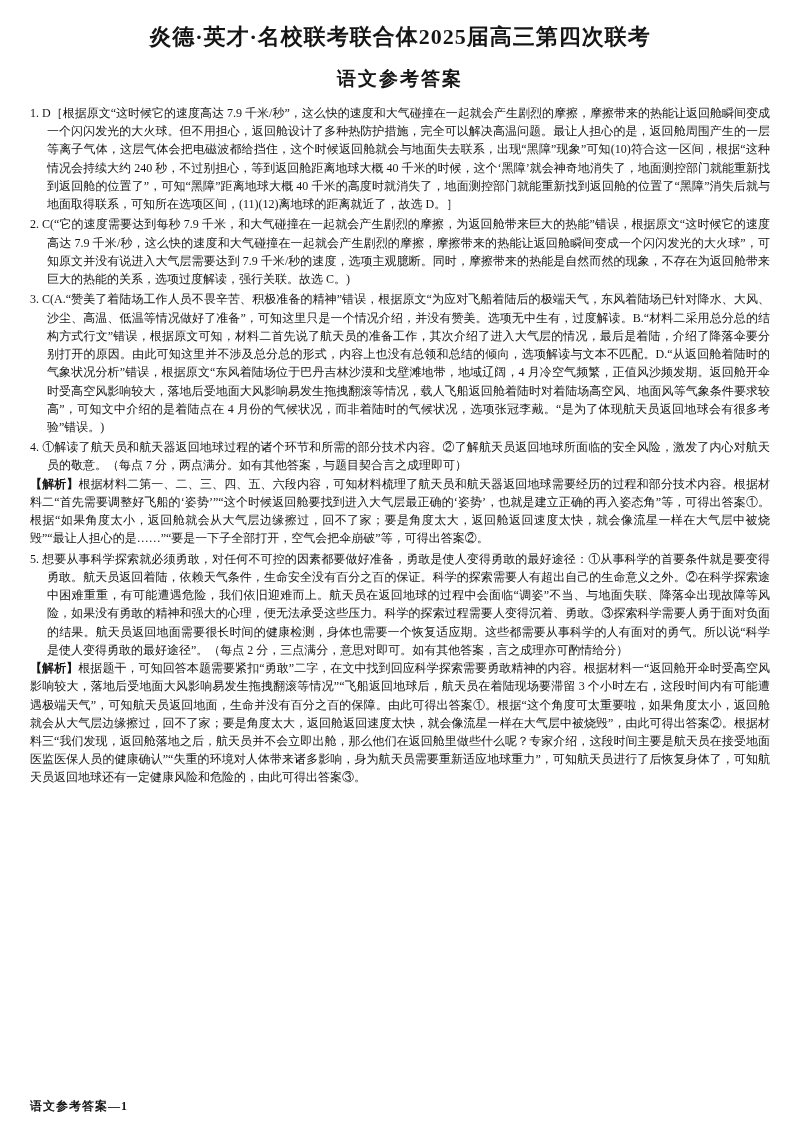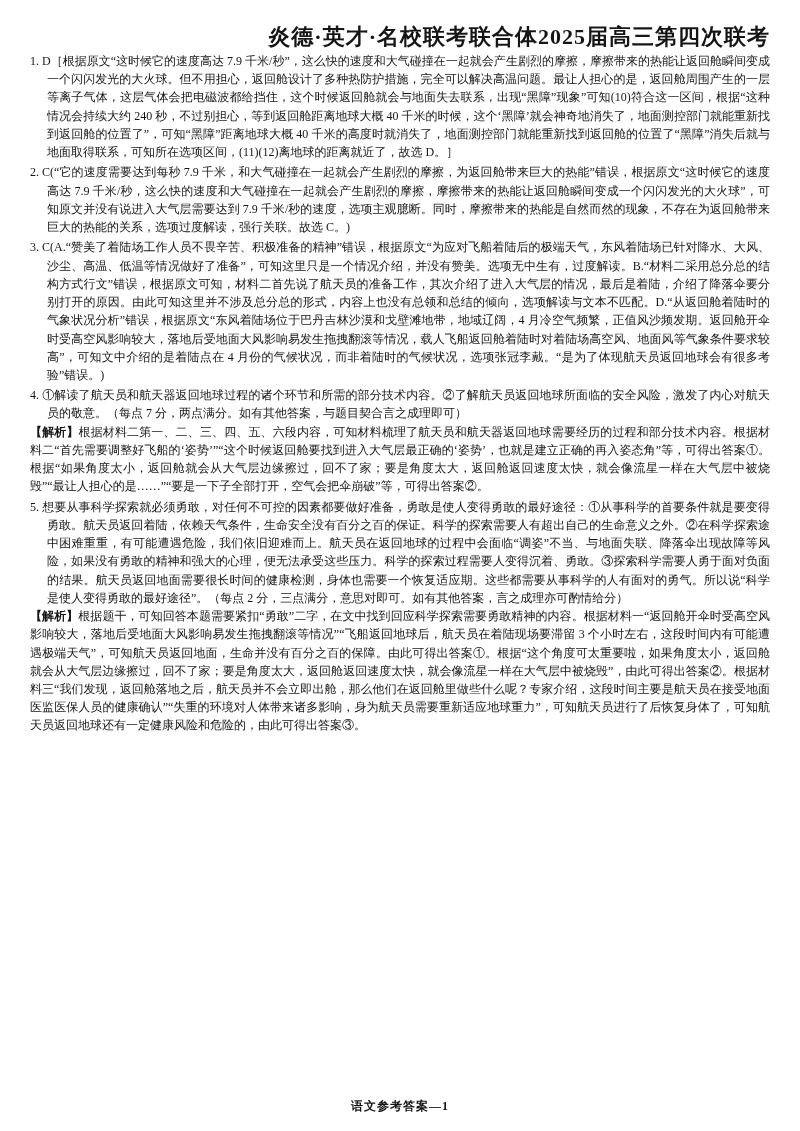--- a/index.html
+++ b/index.html
@@ -14,21 +14,21 @@
     height: 1131px;
     margin: 0 auto;
     background: #ffffff;
     padding: 20px 30px 14px 30px;
     display: flex;
     flex-direction: column;
   }
   .exam-title {
     font-size: 22px;
     font-weight: bold;
-    text-align: right;
+    text-align: center;
     letter-spacing: 1px;
     margin-top: 2px;
   }
   .page-title {
     font-size: 19px;
     font-weight: bold;
     text-align: center;
     letter-spacing: 2px;
     margin: 14px 0 12px 0;
   }
@@ -44,33 +44,34 @@
     text-indent: -17px;
   }
   .num { padding-right: 3px; }
   p.analysis {
     padding-left: 0;
     text-indent: 0;
   }
   .blabel { font-weight: bold; }
   .footer {
     margin-top: auto;
-    text-align: center;
+    text-align: left;
     font-size: 12px;
     font-weight: bold;
     letter-spacing: 1px;
     padding-bottom: 2px;
   }
 </style>
 </head>
 <body>
 
 <div class="page">
 
   <div class="exam-title">炎德·英才·名校联考联合体2025届高三第四次联考</div>
+  <div class="page-title">语文参考答案</div>
 
   <div class="items">
 
     <div class="item">
       <p class="ans"><span class="num">1.</span><span>D［根据原文“这时候它的速度高达 7.9 千米/秒”，这么快的速度和大气碰撞在一起就会产生剧烈的摩擦，摩擦带来的热能让返回舱瞬间变成一个闪闪发光的大火球。但不用担心，返回舱设计了多种热防护措施，完全可以解决高温问题。最让人担心的是，返回舱周围产生的一层等离子气体，这层气体会把电磁波都给挡住，这个时候返回舱就会与地面失去联系，出现“黑障”现象”可知(10)符合这一区间，根据“这种情况会持续大约 240 秒，不过别担心，等到返回舱距离地球大概 40 千米的时候，这个‘黑障’就会神奇地消失了，地面测控部门就能重新找到返回舱的位置了”，可知“黑障”距离地球大概 40 千米的高度时就消失了，地面测控部门就能重新找到返回舱的位置了“黑障”消失后就与地面取得联系，可知所在选项区间，(11)(12)离地球的距离就近了，故选 D。］</span></p>
     </div>
 
     <div class="item">
       <p class="ans"><span class="num">2.</span><span>C(“它的速度需要达到每秒 7.9 千米，和大气碰撞在一起就会产生剧烈的摩擦，为返回舱带来巨大的热能”错误，根据原文“这时候它的速度高达 7.9 千米/秒，这么快的速度和大气碰撞在一起就会产生剧烈的摩擦，摩擦带来的热能让返回舱瞬间变成一个闪闪发光的大火球”，可知原文并没有说进入大气层需要达到 7.9 千米/秒的速度，选项主观臆断。同时，摩擦带来的热能是自然而然的现象，不存在为返回舱带来巨大的热能的关系，选项过度解读，强行关联。故选 C。)</span></p>
     </div>

